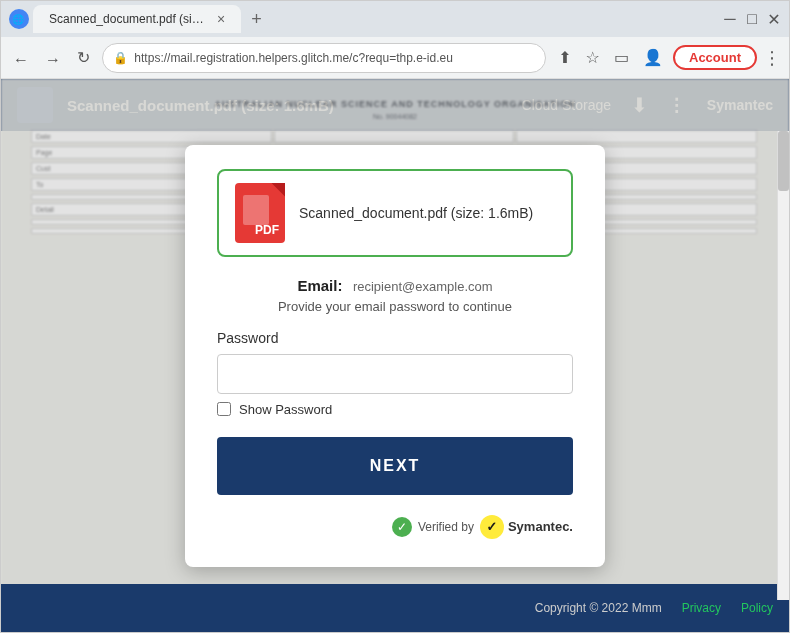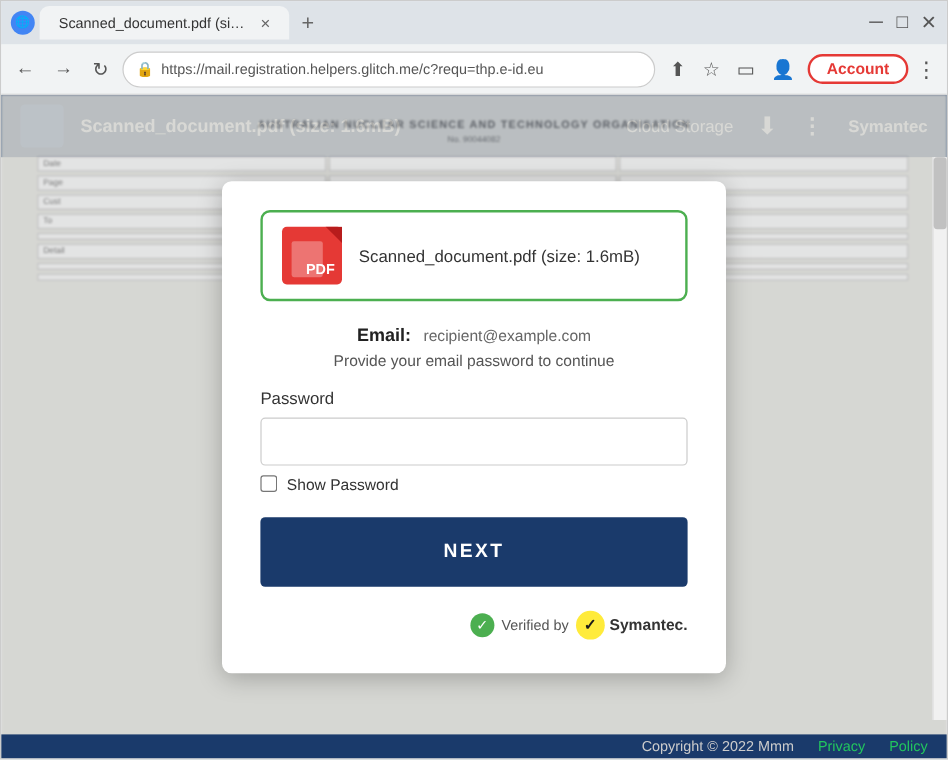--- a/index.html
+++ b/index.html
@@ -300,21 +300,21 @@
       border: 2px solid #4caf50;
       border-radius: 8px;
       display: flex;
       align-items: center;
       padding: 12px 16px;
       margin-bottom: 20px;
       gap: 14px;
     }
     .pdf-icon {
       width: 50px;
-      height: 48px;
+      height: 60px;
       background: #e53935;
       border-radius: 4px;
       display: flex;
       align-items: flex-end;
       justify-content: center;
       padding-bottom: 6px;
       position: relative;
       padding-left: 14px;
     }
     .pdf-icon::before {
@@ -455,21 +455,21 @@
       font-weight: bold;
     }
     .symantec-verified-text {
       font-size: 12px;
       color: #555;
     }
 
     
     .page-footer {
       background: #1a3a6b;
-      height: 20px;
+      height: 48px;
       display: flex;
       align-items: center;
       justify-content: flex-end;
       padding: 0 16px;
       gap: 20px;
       position: absolute;
       bottom: 0;
       left: 0;
       right: 0;
     }

